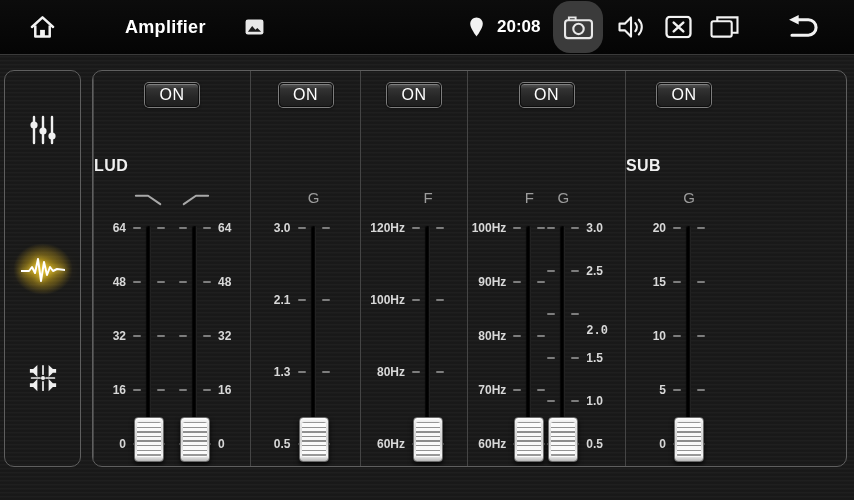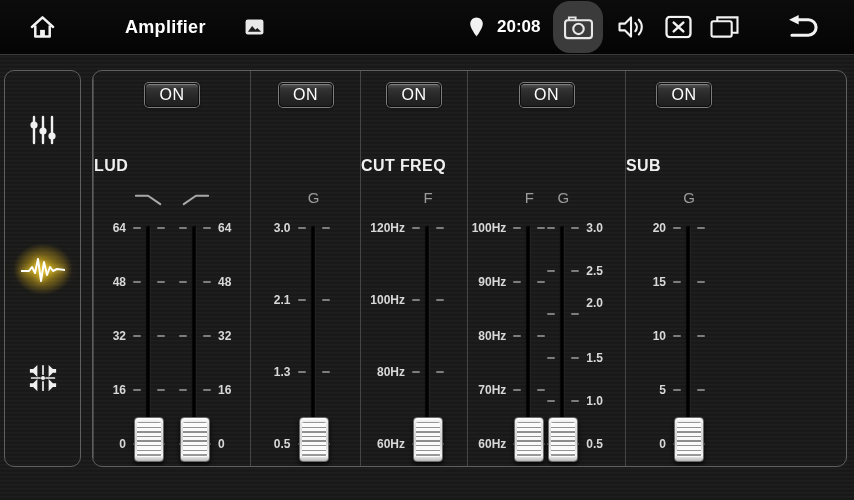--- a/index.html
+++ b/index.html
@@ -247,21 +247,20 @@
             <i class="tick tick-r" style="top: 185px;"></i>
             <i class="tick tick-l" style="top: 257px;"></i>
             <i class="tick tick-r" style="top: 257px;"></i>
             <div class="handle"></div>
           </div>
         </div>
       </div>
     </div>
     <div class="channel ch-2">
       <button class="on-btn">ON</button>
-      <div class="ch-name">CUT FREQ</div>
       <div class="faders">
         <div class="fader side-left">
           <div class="f-letter">F</div>
           <span class="f-label" style="top: 35px;">120Hz</span>
           <span class="f-label" style="top: 107px;">100Hz</span>
           <span class="f-label" style="top: 179px;">80Hz</span>
           <span class="f-label" style="top: 251px;">60Hz</span>
           <div class="trackzone">
             <div class="track"></div>
             <i class="tick tick-l" style="top: 41px;"></i>
@@ -299,21 +298,21 @@
             <i class="tick tick-r" style="top: 203px;"></i>
             <i class="tick tick-l" style="top: 257px;"></i>
             <i class="tick tick-r" style="top: 257px;"></i>
             <div class="handle"></div>
           </div>
         </div>
         <div class="fader side-right">
           <div class="f-letter">G</div>
           <span class="f-label" style="top: 35px;">3.0</span>
           <span class="f-label" style="top: 78.2px; text-align: right;">2.5</span>
-          <span class="f-label" style="top: 110px;">2.0</span>
+          <span class="f-label" style="top: 138px; font-family: Liberation Mono, monospace;">2.0</span>
           <span class="f-label" style="top: 164.6px;">1.5</span>
           <span class="f-label" style="top: 207.8px;">1.0</span>
           <span class="f-label" style="top: 251px;">0.5</span>
           <div class="trackzone">
             <div class="track"></div>
             <i class="tick tick-l" style="top: 41px;"></i>
             <i class="tick tick-r" style="top: 41px;"></i>
             <i class="tick tick-l" style="top: 84.2px;"></i>
             <i class="tick tick-r" style="top: 84.2px;"></i>
             <i class="tick tick-l" style="top: 127.4px;"></i>

